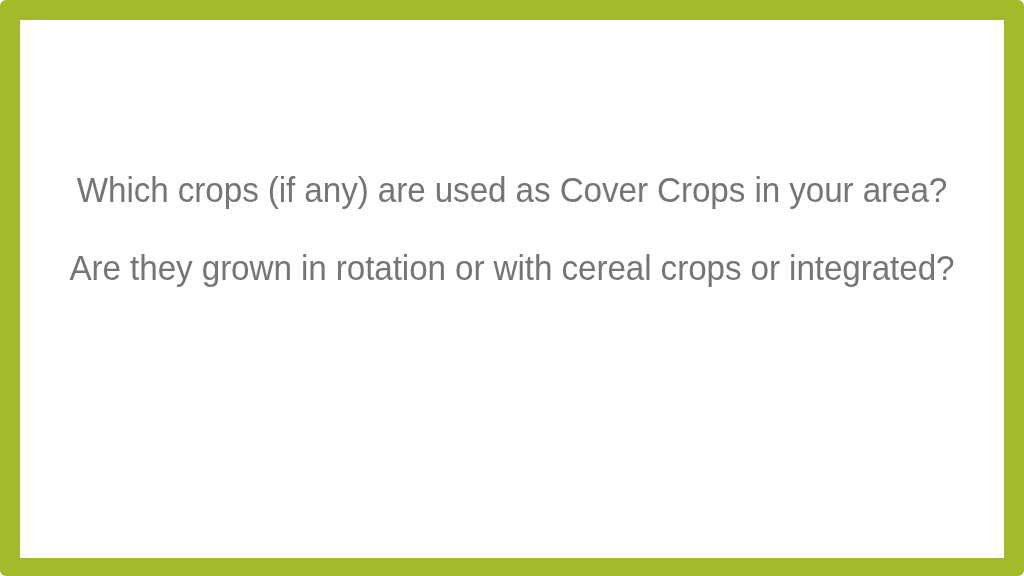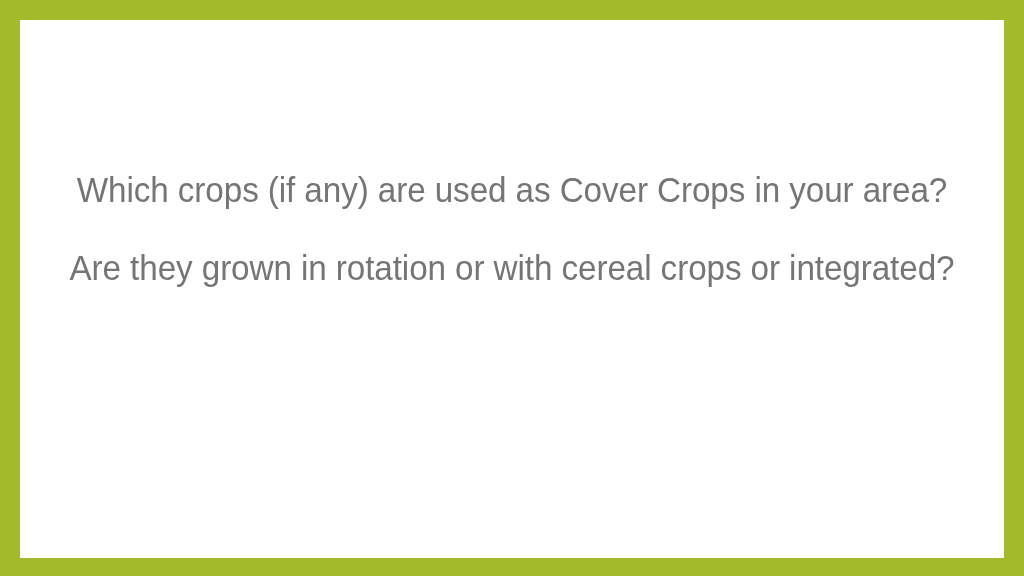--- a/index.html
+++ b/index.html
@@ -13,20 +13,21 @@
     overflow: hidden;
     font-family: "Liberation Sans", sans-serif;
   }
 
   .slide {
     position: relative;
     width: 1024px;
     height: 576px;
     background: #A3BA2B;           
     box-sizing: border-box;
+    border-radius: 6px;
   }
 
   .slide-canvas {
     position: absolute;
     left: 20px;
     top: 20px;
     width: 984px;
     height: 538px;
     background: #FFFFFF;
     box-sizing: border-box;

